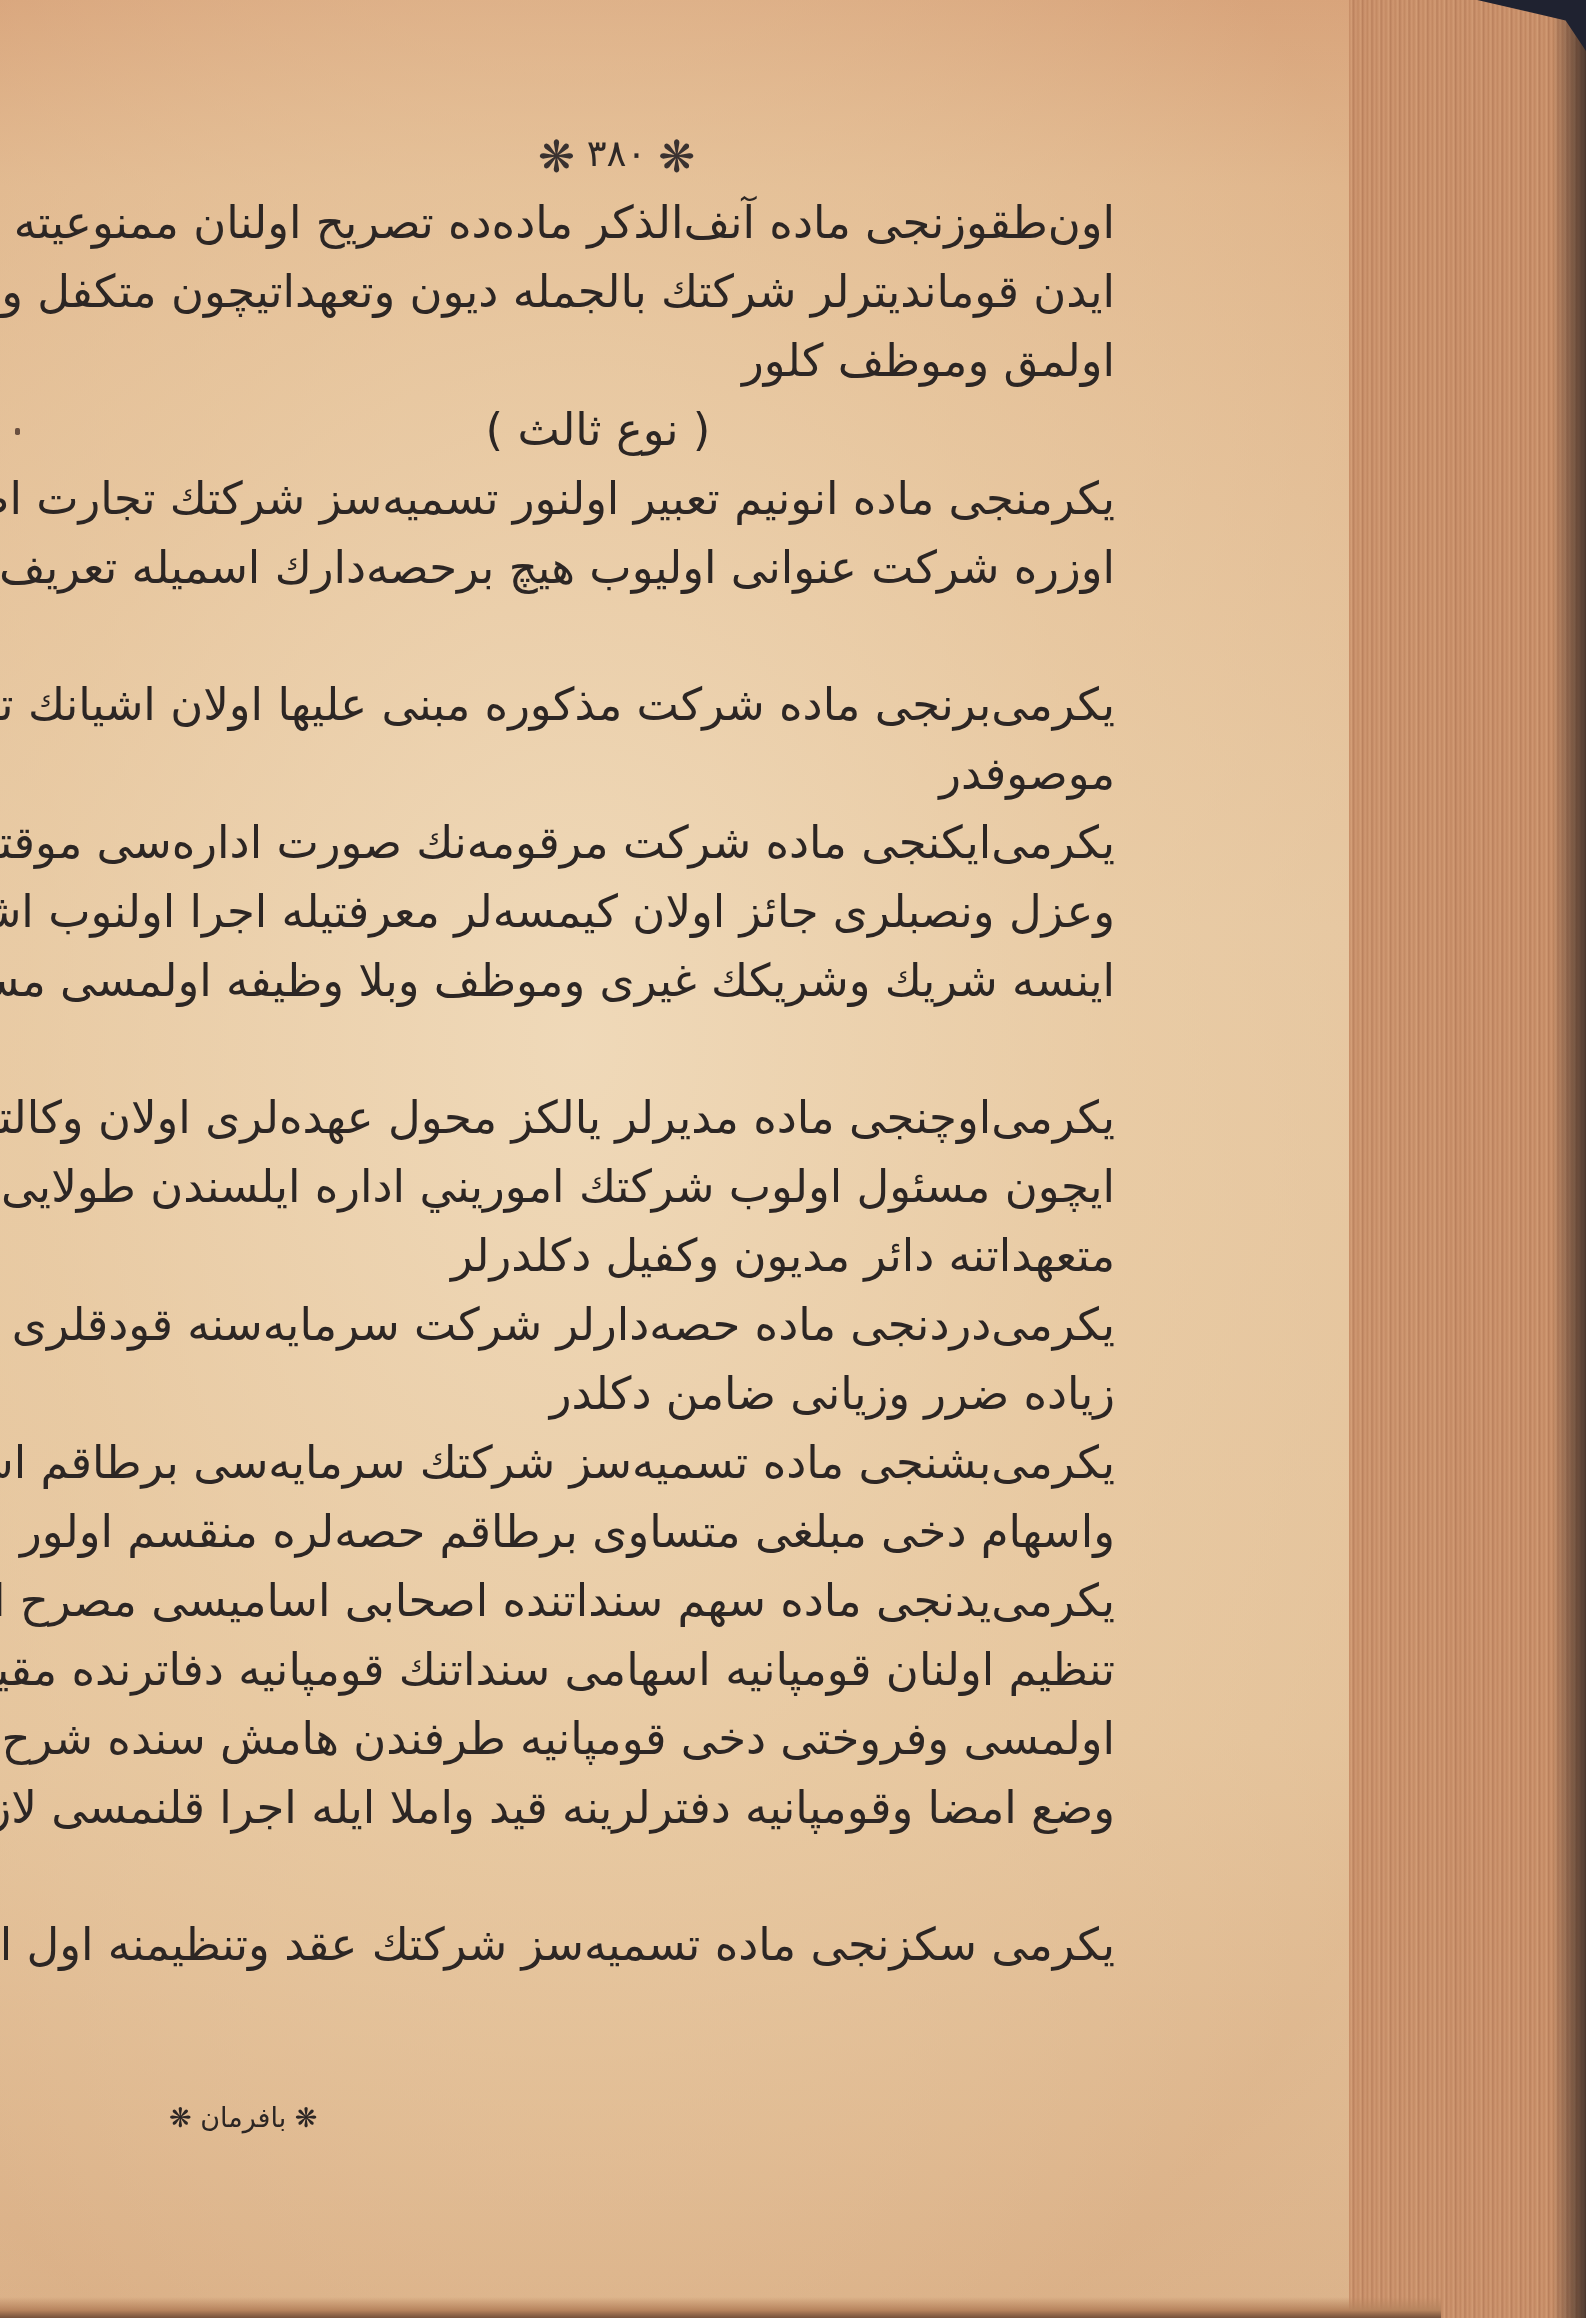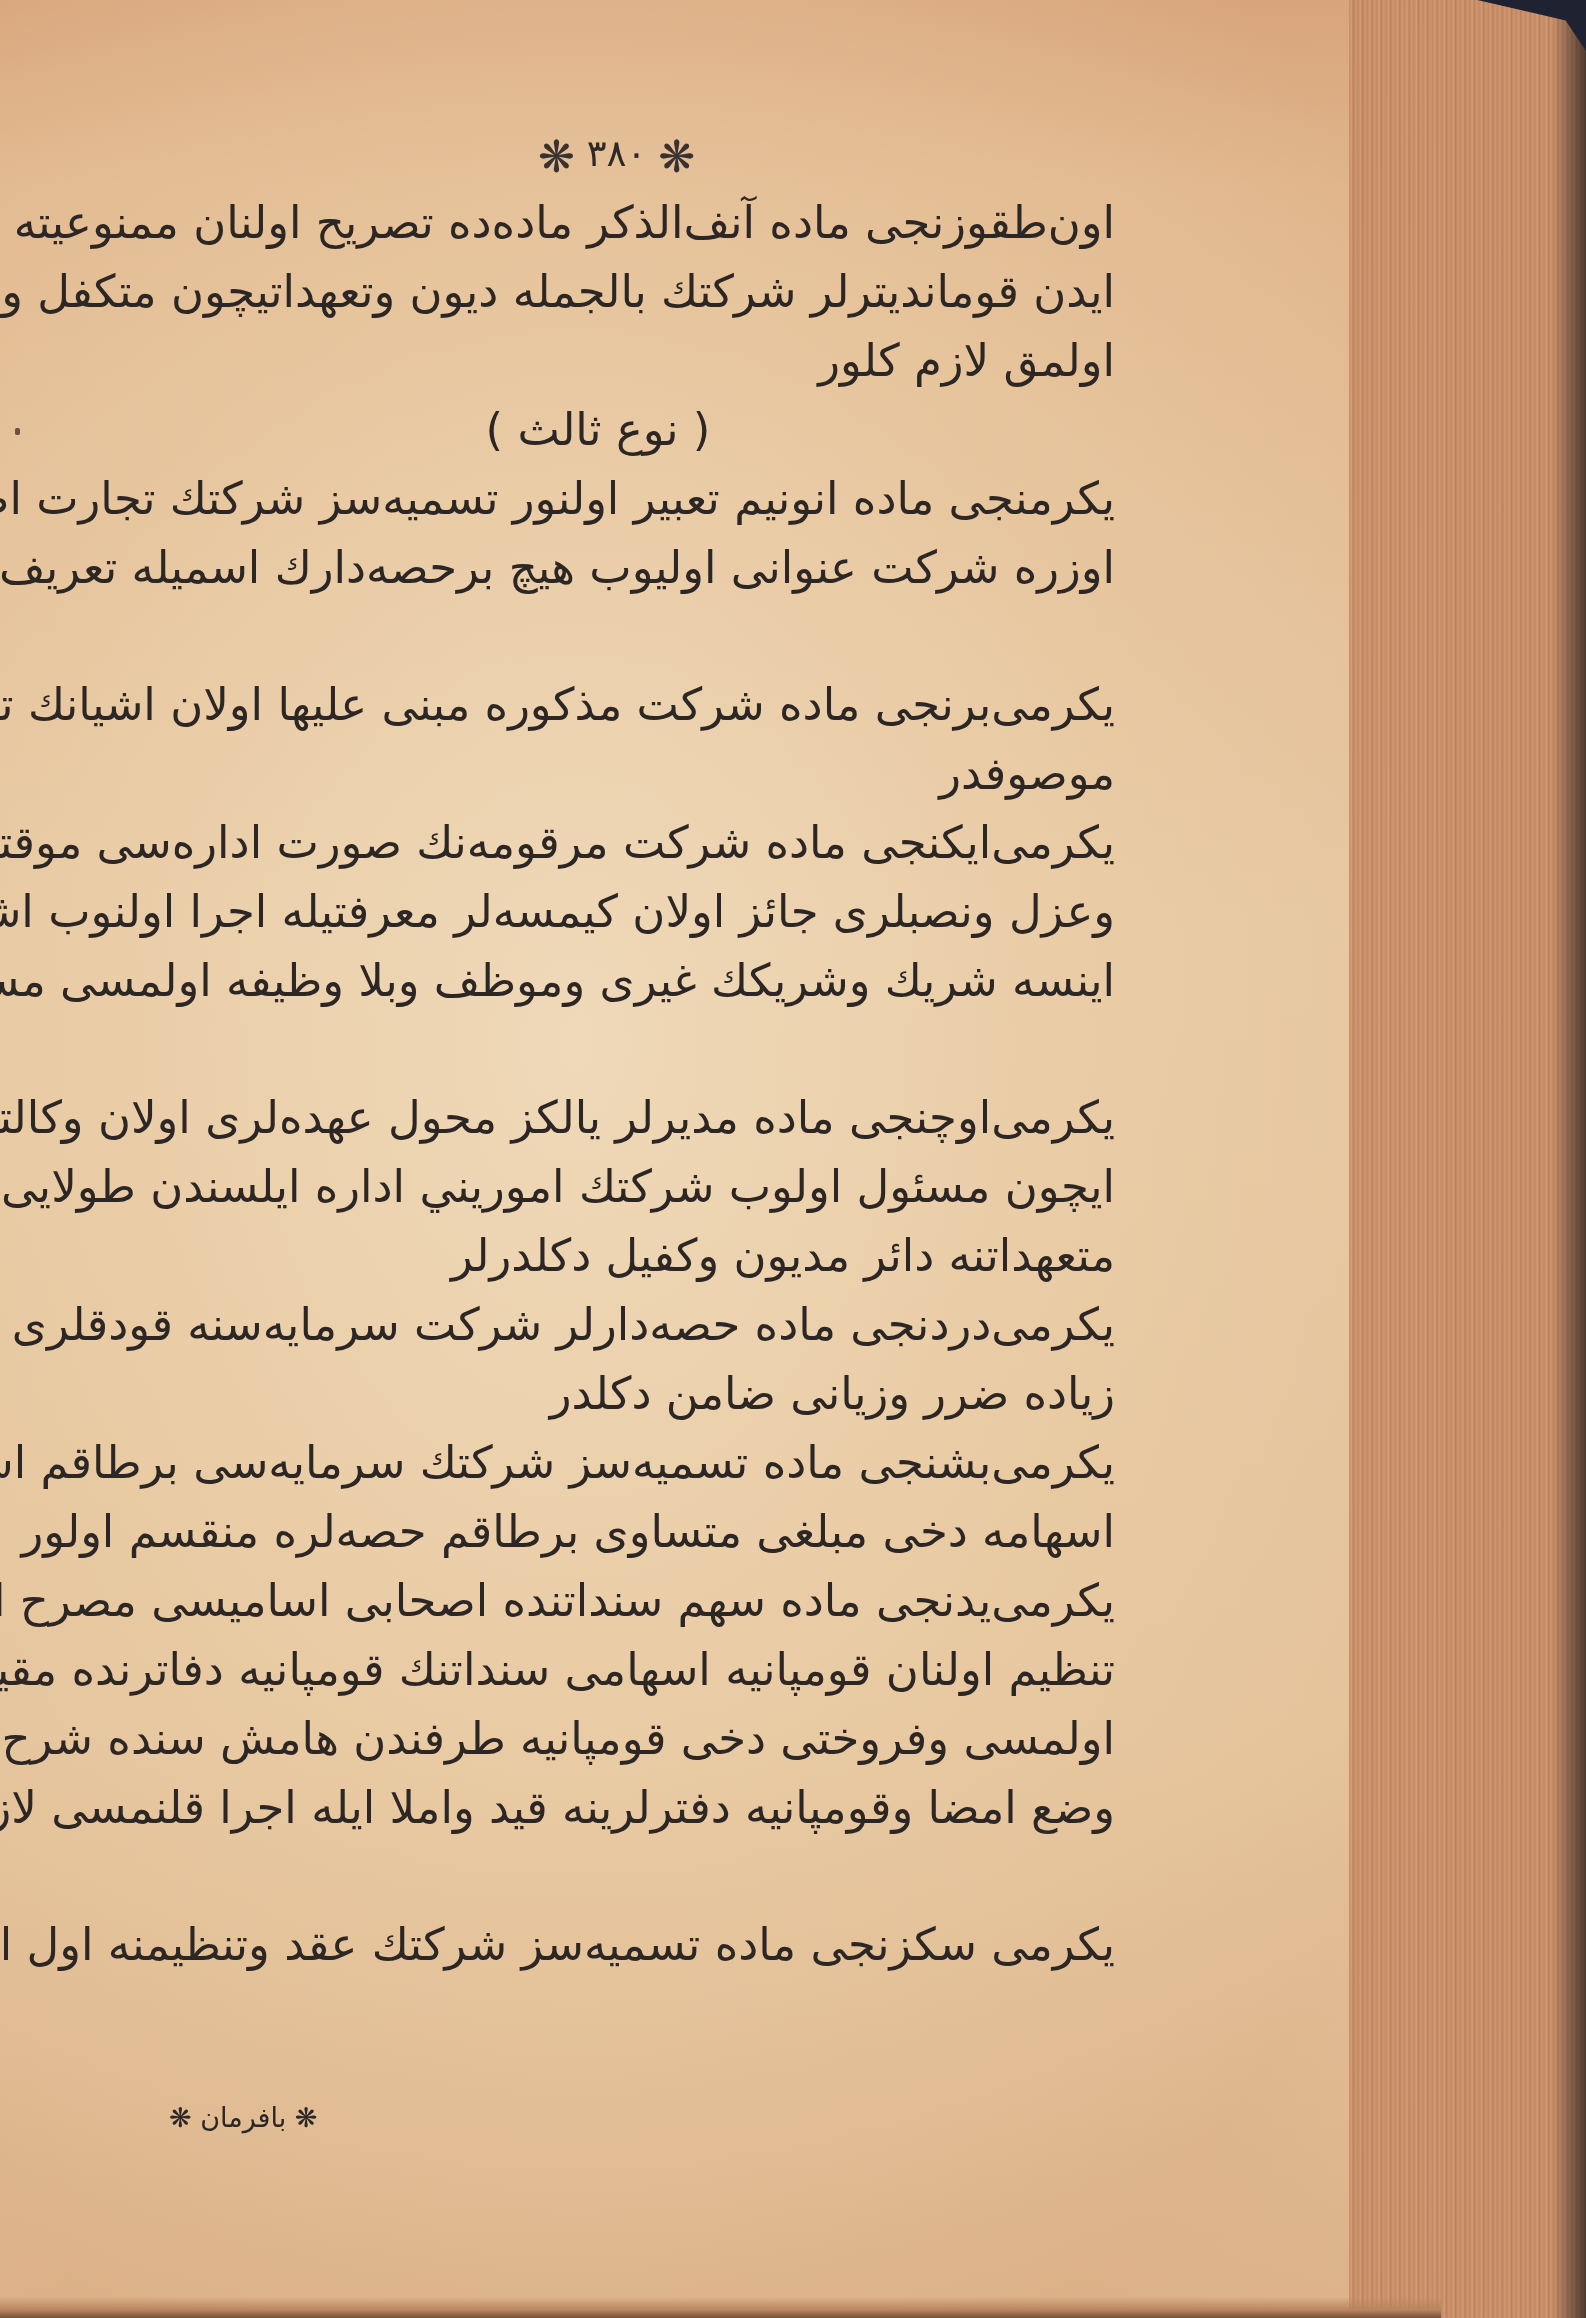--- a/index.html
+++ b/index.html
@@ -142,21 +142,21 @@
     <span>٣٨٠</span>
     <span class="orn">❋</span>
   </div>
 
   <div class="text-block">
     <div style="height:61px"></div>
 
     <div>
       <div class="line">اون‌طقوزنجی ماده   آنف‌الذکر ماده‌ده تصریح اولنان ممنوعیته مخالفت</div>
       <div class="line">ایدن قوماندیترلر شرکتك بالجمله دیون وتعهداتیچون متکفل ومتعهد</div>
-      <div class="line short">اولمق لازم کلور</div>
+      <div class="line short">اولمق وموظف کلور</div>
     </div>
 
     <div class="line center">( نوع ثالث )</div>
 
     <div>
       <div class="line">یکرمنجی ماده   انونیم تعبیر اولنور تسمیه‌سز شرکتك تجارت اصولی</div>
       <div class="line">اوزره شرکت عنوانی اولیوب هیچ برحصه‌دارك اسمیله تعریف اولنه‌مز</div>
     </div>
 
     <div class="gap"></div>
@@ -180,21 +180,21 @@
       <div class="line short">متعهداتنه دائر مدیون وکفیل دکلدرلر</div>
     </div>
 
     <div>
       <div class="line">یکرمی‌دردنجی ماده   حصه‌دارلر شرکت سرمایه‌سنه قودقلری حصه‌لرندن</div>
       <div class="line short">زیاده ضرر وزیانی ضامن دکلدر</div>
     </div>
 
     <div>
       <div class="line">یکرمی‌بشنجی ماده   تسمیه‌سز شرکتك سرمایه‌سی برطاقم اسهامه</div>
-      <div class="line short">اسهامه دخی مبلغی متساوی برطاقم حصه‌لره منقسم اولور</div>
+      <div class="line short">واسهام دخی مبلغی متساوی برطاقم حصه‌لره منقسم اولور</div>
     </div>
 
 
     <div>
       <div class="line">یکرمی‌یدنجی ماده   سهم سنداتنده اصحابی اسامیسی مصرح اولمق اوزره</div>
       <div class="line">تنظیم اولنان قومپانیه اسهامی سنداتنك قومپانیه دفاترنده مقید</div>
       <div class="line">اولمسی وفروختی دخی قومپانیه طرفندن هامش سنده شرح ویریله‌رك</div>
       <div class="line">وضع امضا وقومپانیه دفترلرینه قید واملا ایله اجرا قلنمسی لازمه‌دندر</div>
     </div>
 

